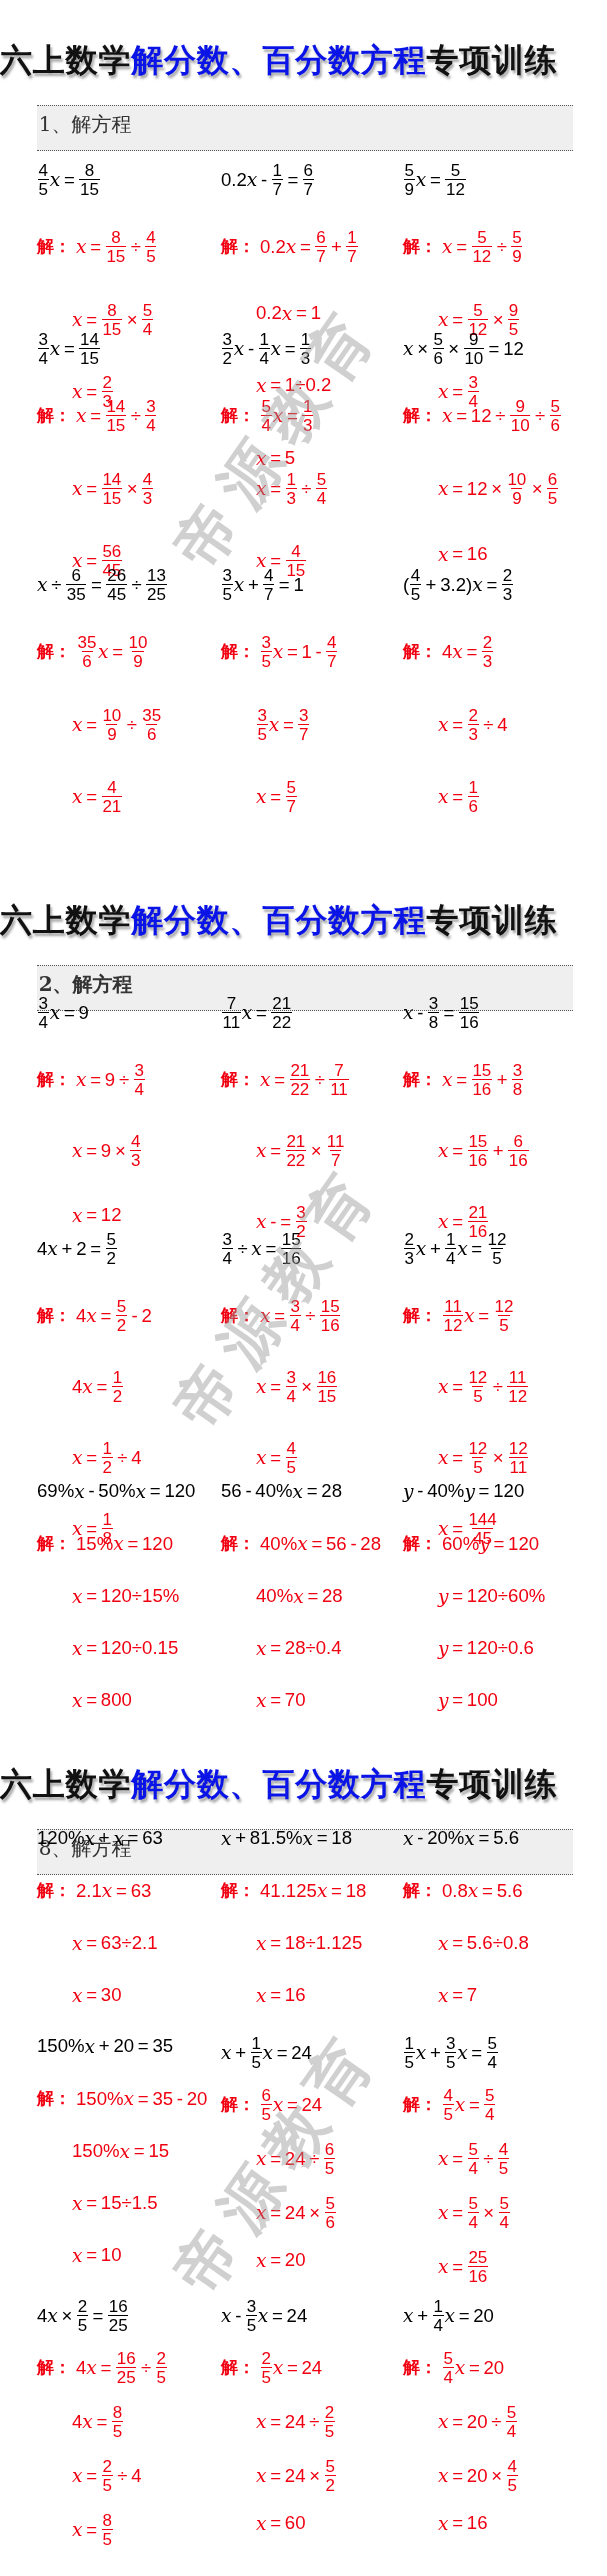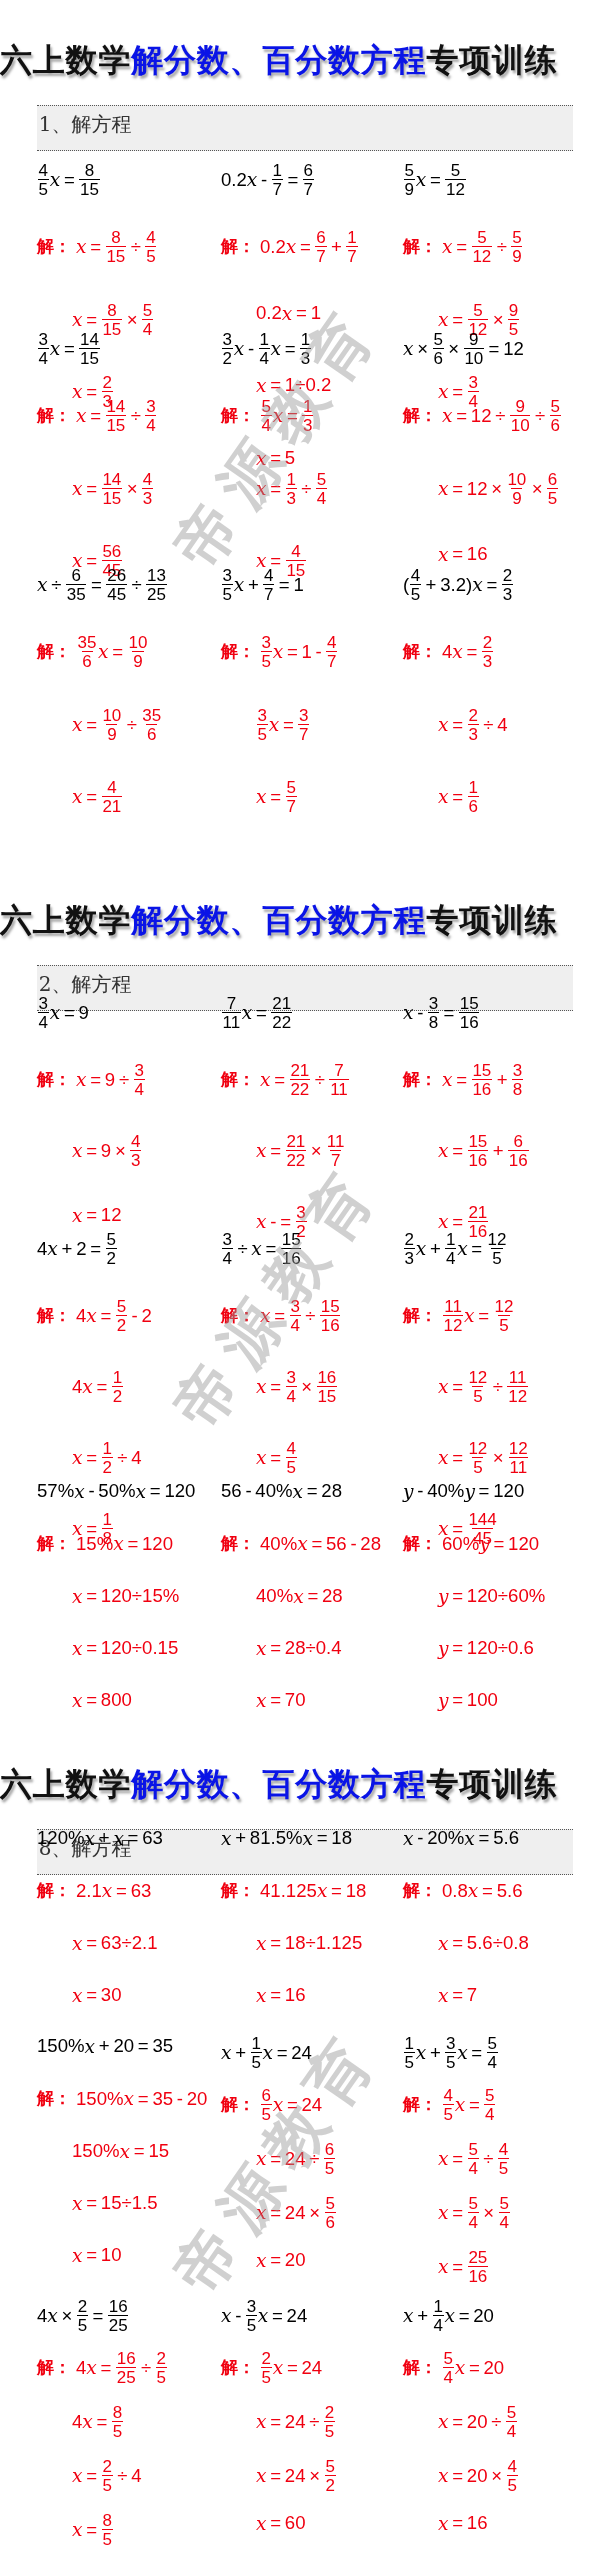--- a/index.html
+++ b/index.html
@@ -484,21 +484,21 @@
         <span class="v">x</span>
         <span> = </span>
         <span class="frac">
           <span class="n">1</span>
           <span class="d">6</span>
         </span>
       </div>
     </div>
     <div class="watermark" style="left: 126px; top: 396px;">帝源教育</div>
     <div class="title" style="top: 899px;"><span class="black">六上数学</span><span class="blue">解分数、百分数方程</span><span class="black">专项训练</span></div>
-    <div class="sec-bar" style="top: 965px;">
+    <div class="sec-bar" style="top: 965px; font-weight: bold;">
       <span>2、解方程</span>
     </div>
     <div class="problem" style="left: 37px; top: 995px;">
       <div class="eq q" style="left: 0px; top: 0px;">
         <span class="frac">
           <span class="n">3</span>
           <span class="d">4</span>
         </span>
         <span class="v">x</span>
         <span> = </span>
@@ -794,21 +794,21 @@
         <span class="v">x</span>
         <span> = </span>
         <span class="frac">
           <span class="n">144</span>
           <span class="d">45</span>
         </span>
       </div>
     </div>
     <div class="problem" style="left: 37px; top: 1480px;">
       <div class="eq q" style="left: 0px; top: 0px;">
-        <span>57%</span>
+        <span>69%</span>
         <span class="v">x</span>
         <span> - </span>
         <span>50%</span>
         <span class="v">x</span>
         <span> = </span>
         <span>120</span>
       </div>
       <div class="eq a" style="left: 0px; top: 52px;">
         <span class="jie">解：</span>
         <span>15%</span>

